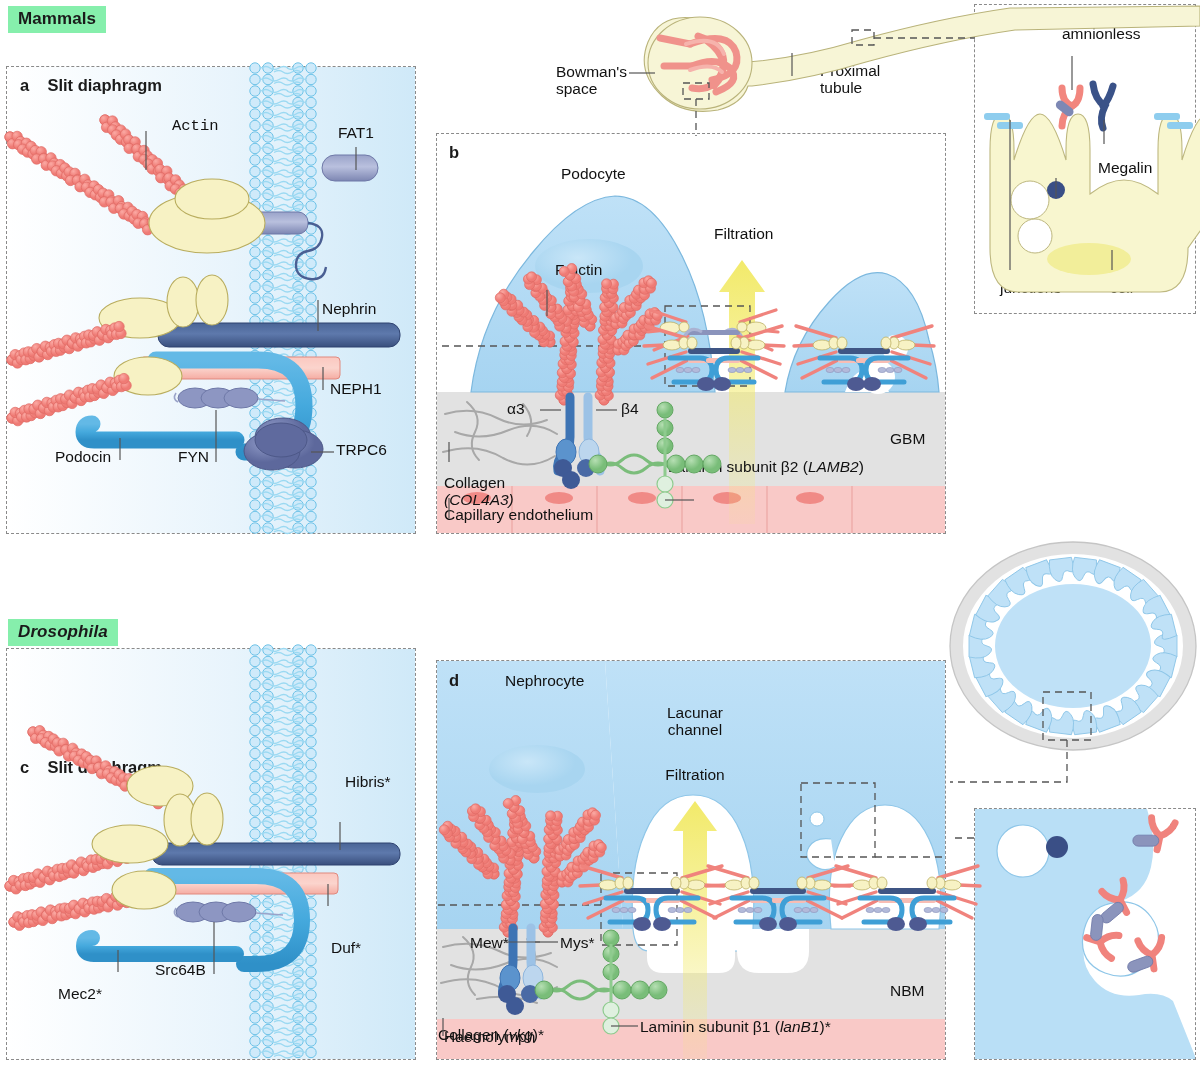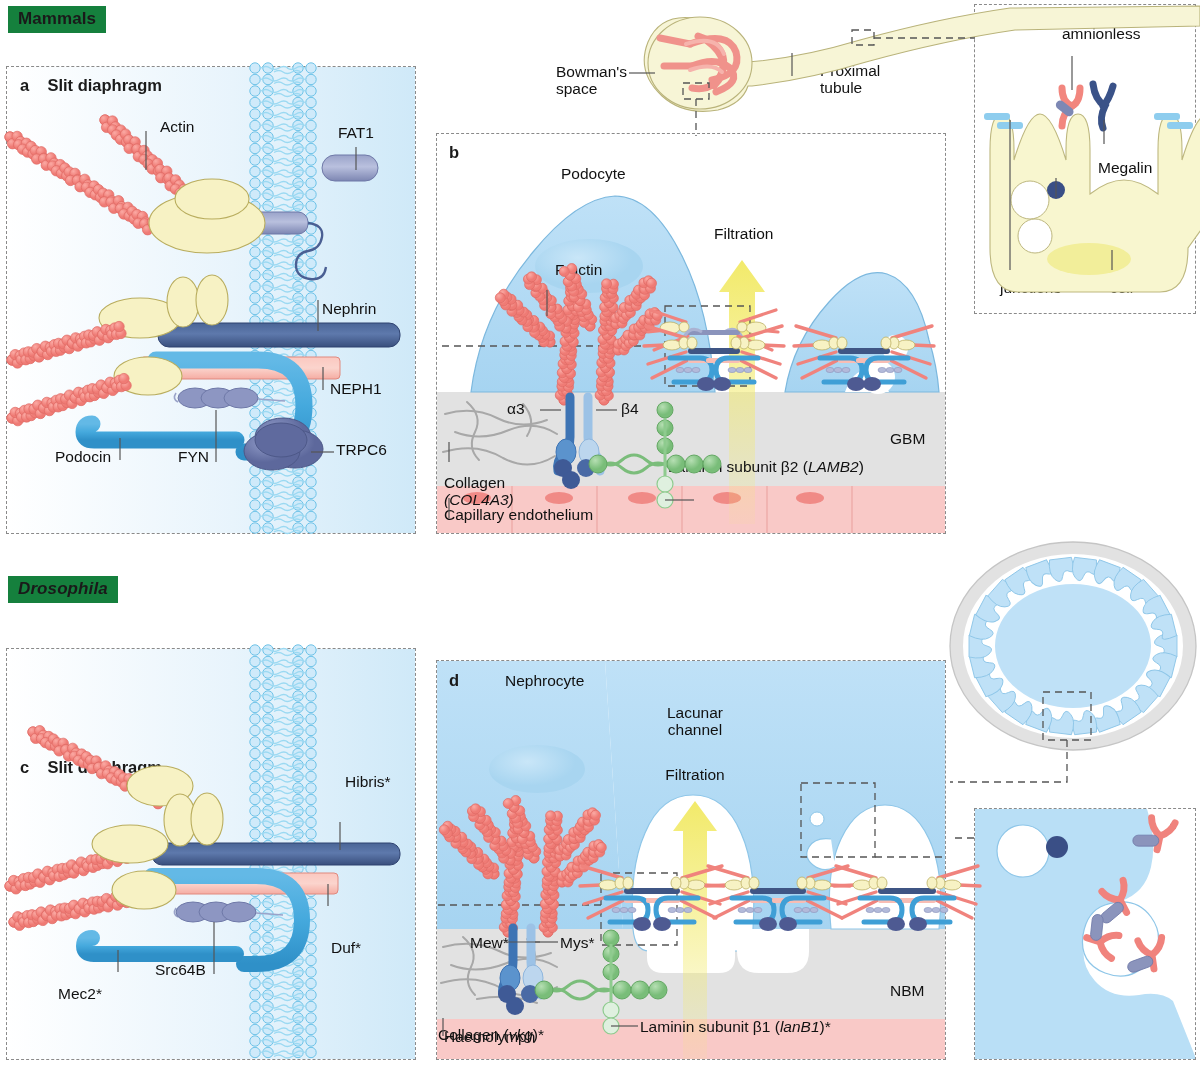--- a/index.html
+++ b/index.html
@@ -1,21 +1,21 @@
 <!DOCTYPE html>
 <html><head>
 <meta charset="utf-8">
 <style>
   html,body{margin:0;padding:0;background:#fff;}
   body{width:1200px;height:1069px;position:relative;overflow:hidden;
        font-family:"Liberation Sans","DejaVu Sans",sans-serif;color:#1a1a1a;}
   .abs{position:absolute;}
-  .ttl{background:#15803d;font-weight:bold;font-size:17px;padding:3px 10px 4px 10px;
+  .ttl{background:#86efac;font-weight:bold;font-size:17px;padding:3px 10px 4px 10px;
        display:inline-block;letter-spacing:.1px;}
-  .ttl.ital{font-style:italic;}
+  .ttl.ital{font-style:italic;margin-top:43px;}
   .panel{position:absolute;border:1.6px dashed #8a8a8a;background:#fff;box-sizing:border-box;}
   .plabel{position:absolute;font-weight:bold;font-size:16.5px;}
   .lbl{position:absolute;font-size:15.5px;white-space:nowrap;color:#111;line-height:1.12;}
   .ital{font-style:italic;}
   svg{position:absolute;left:0;top:0;overflow:visible;}
   .leader{stroke:#555;stroke-width:1.2;fill:none;}
   .oval{fill:#f7f2c4;stroke:#b9ad5e;stroke-width:1.1;}
   .dashbox{fill:none;stroke:#555;stroke-width:1.3;stroke-dasharray:7 5;}
   .dashline{stroke:#555;stroke-width:1.3;stroke-dasharray:7 5;fill:none;}
 </style>
@@ -748,21 +748,21 @@
   <path class="leader" d="M120 438 L120 460"></path>
   <path class="leader" d="M216 410 L216 462"></path>
   <path class="leader" d="M311 452 L334 452"></path>
 </svg>
 
 <div class="abs plabel" style="left:20px;top:76px;">
   <span>a</span>
   <span style="display:inline-block;width:9px;"></span>
   <span>Slit diaphragm</span>
 </div>
-<div class="abs lbl" style="left:160px;top:118px;">Actin</div>
+<div class="abs lbl" style="left:172px;top:118px;font-family:Liberation Mono, monospace;">Actin</div>
 <div class="abs lbl" style="left:338px;top:124px;text-align:right;">FAT1</div>
 <div class="abs lbl" style="left:322px;top:300px;">Nephrin</div>
 <div class="abs lbl" style="left:330px;top:380px;">NEPH1</div>
 <div class="abs lbl" style="left:55px;top:448px;">Podocin</div>
 <div class="abs lbl" style="left:178px;top:448px;">FYN</div>
 <div class="abs lbl" style="left:336px;top:441px;">TRPC6</div>
 
 <div class="abs lbl" style="left:207px;top:211px;transform:translateX(-50%);text-align:center;line-height:1.15;">
   <div>ACTR2</div>
   <div>or ACTR3</div>

